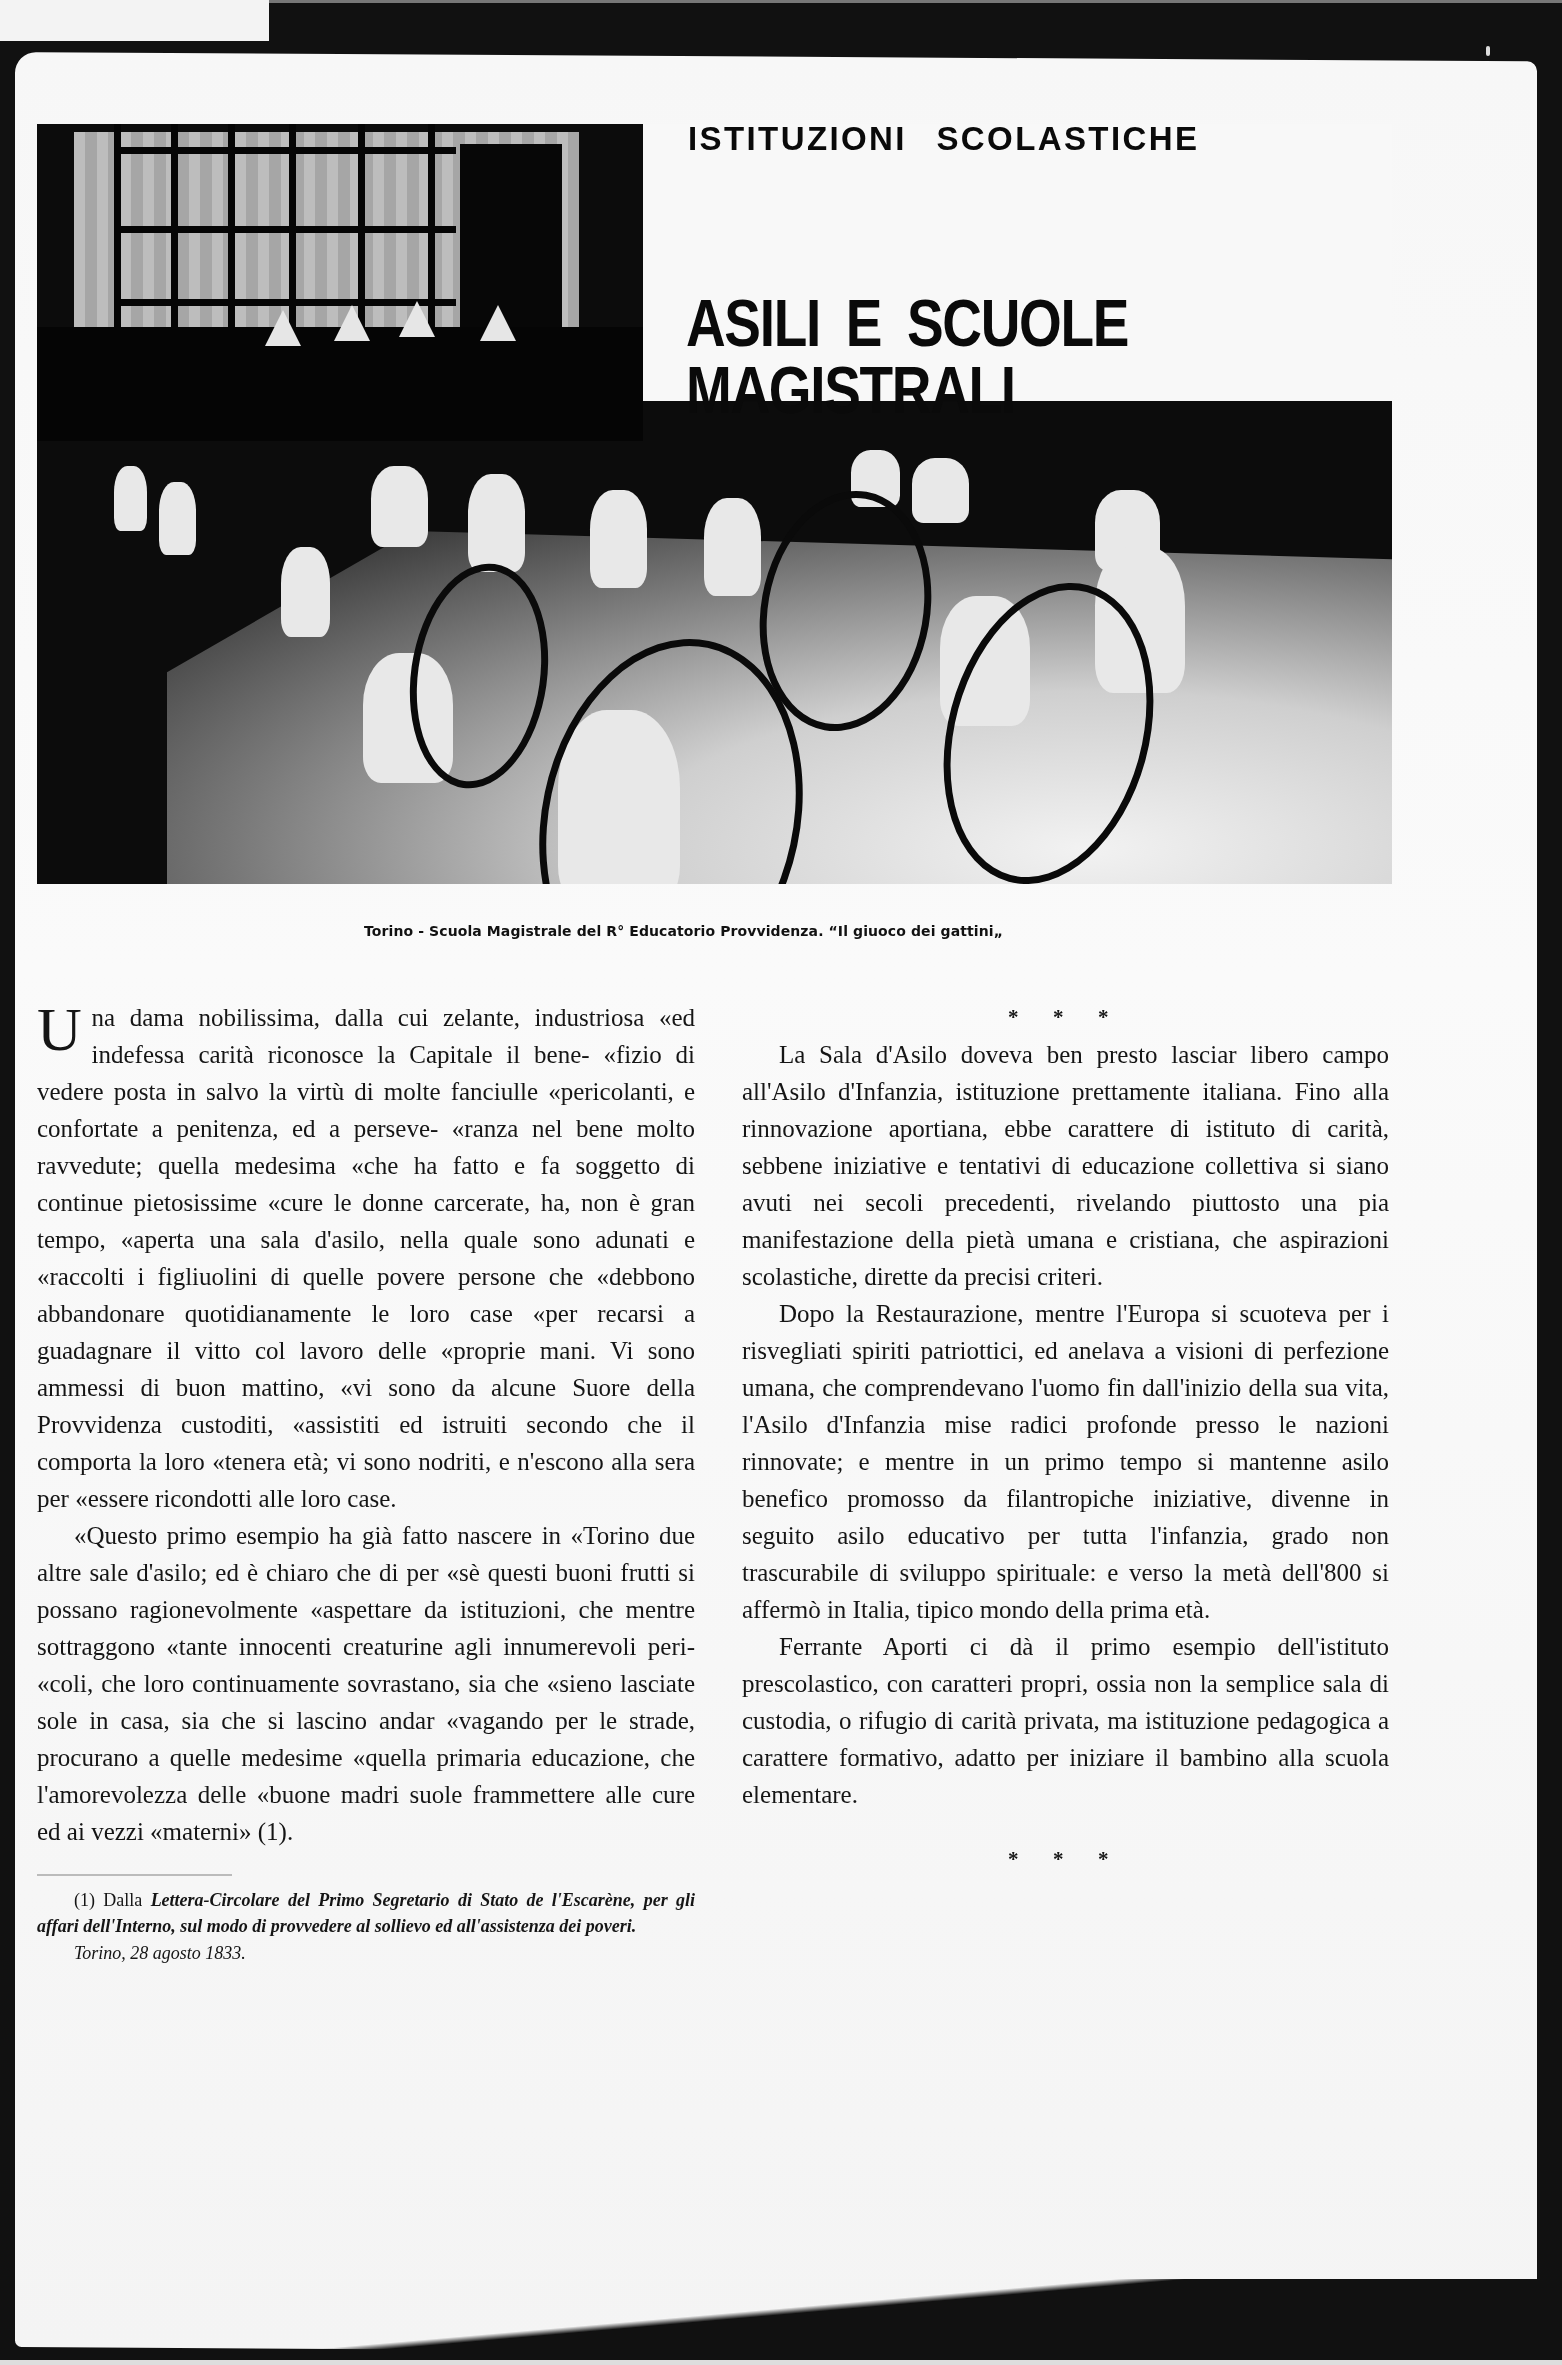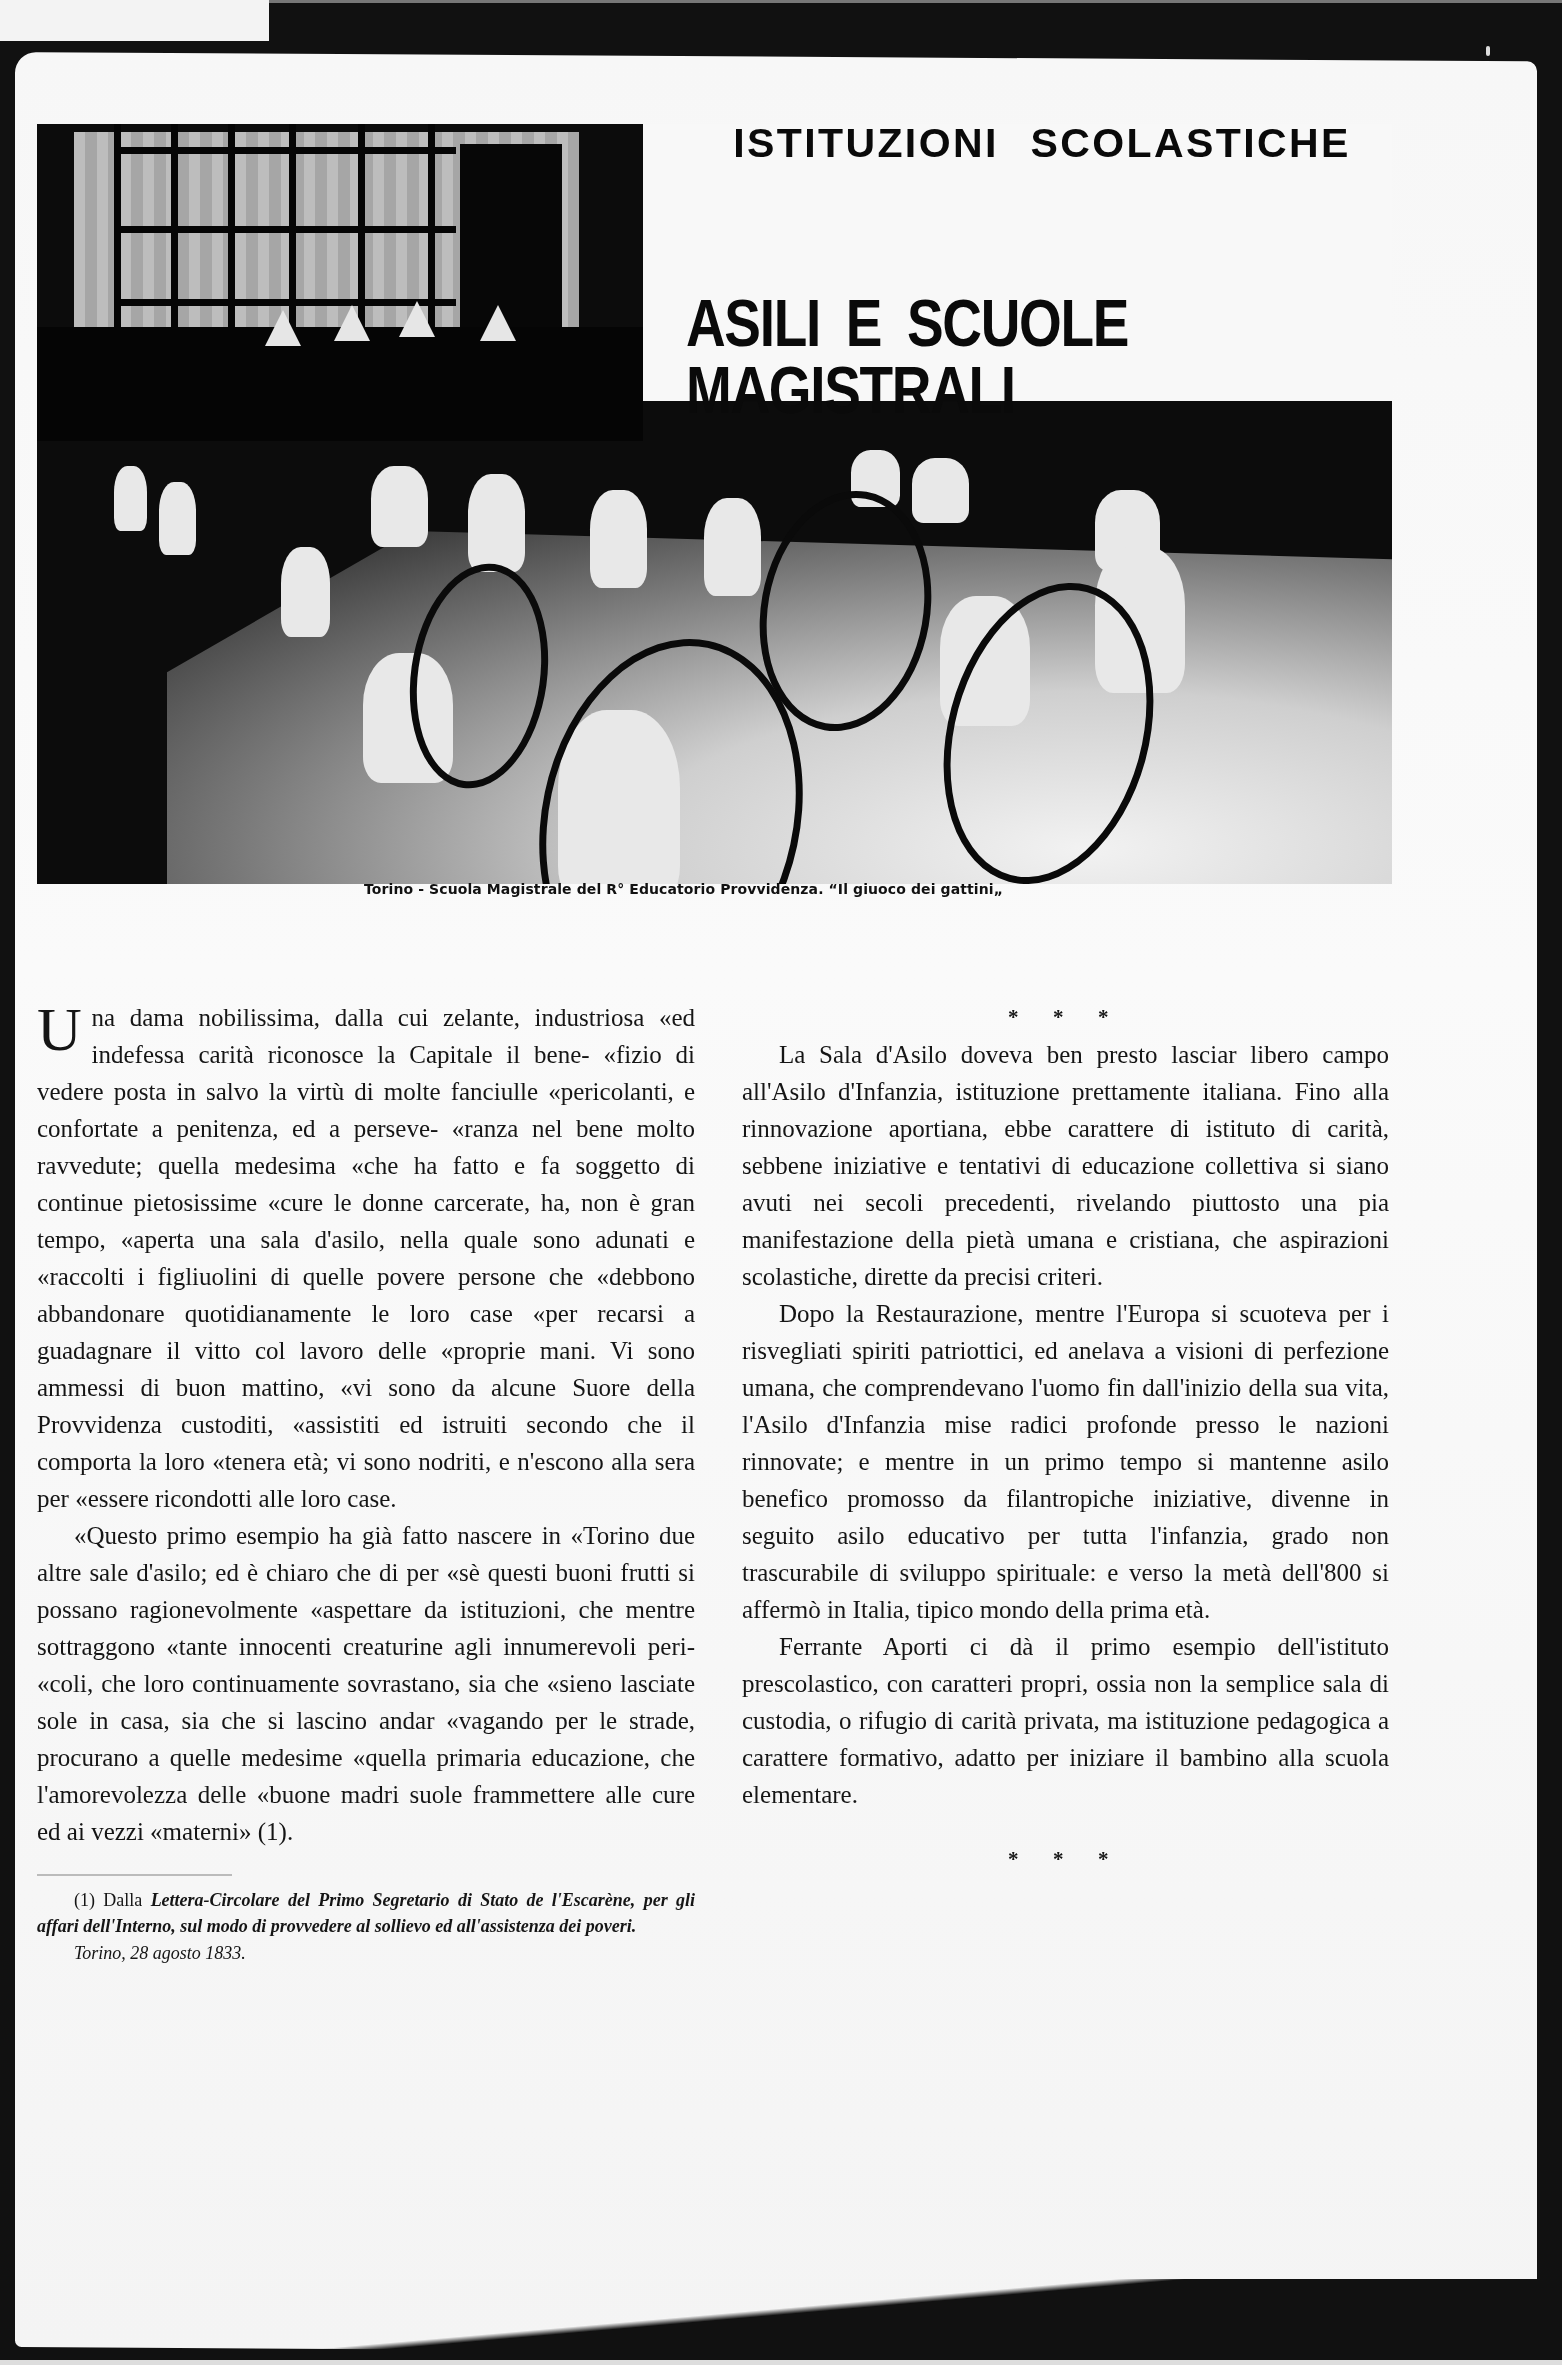--- a/index.html
+++ b/index.html
@@ -42,31 +42,31 @@
     background: radial-gradient(ellipse at 75% 90%, #f2f2f2 0%, #cfcfcf 35%, #7a7a7a 65%, #1a1a1a 100%);
     clip-path: polygon(20% 0, 100% 8%, 100% 100%, 0 100%, 0 40%);
   }
   .photo .child { position: absolute; background: #e8e8e8; border-radius: 40% 40% 20% 20%; }
   .photo .hoop { position: absolute; border: 7.3px solid #0a0a0a; border-radius: 50%; }
   .photo .veil { position: absolute; width: 0; height: 0; border-left: 18px solid transparent; border-right: 18px solid transparent; border-bottom: 36px solid #e6e6e6; }
 
   .header-kicker {
     position: absolute; left: 688px; top: 120px; width: 708px;
     font-family: "Liberation Sans", "DejaVu Sans", sans-serif; font-weight: bold;
-    font-size: 41px; letter-spacing: 2.4px; word-spacing: 18px; color: #0a0a0a; text-align: center;
+    font-size: 33px; letter-spacing: 2.4px; word-spacing: 18px; color: #0a0a0a;
   }
   .header-title {
     position: absolute; left: 686px; top: 289px; width: 716px;
     font-family: "Liberation Sans", "DejaVu Sans", sans-serif; font-weight: bold;
     font-size: 67px; letter-spacing: -1.6px; word-spacing: 14.6px; color: #0a0a0a;
     transform: scaleX(0.82); transform-origin: left center;
     line-height: 1;
   }
   .caption {
-    position: absolute; left: 364px; top: 881px; width: 854px;
+    position: absolute; left: 364px; top: 923px; width: 854px;
     font-family: "DejaVu Sans", "Liberation Sans", sans-serif; font-weight: bold;
     font-size: 14px; color: #111; letter-spacing: 0.1px;
   }
 
   .col {
     position: absolute; top: 999px; width: 658px;
     font-size: 25px; line-height: 37px; text-align: justify; color: #151515;
     font-family: "Liberation Serif", "DejaVu Serif", serif;
   }
   .col.left { left: 37px; }

